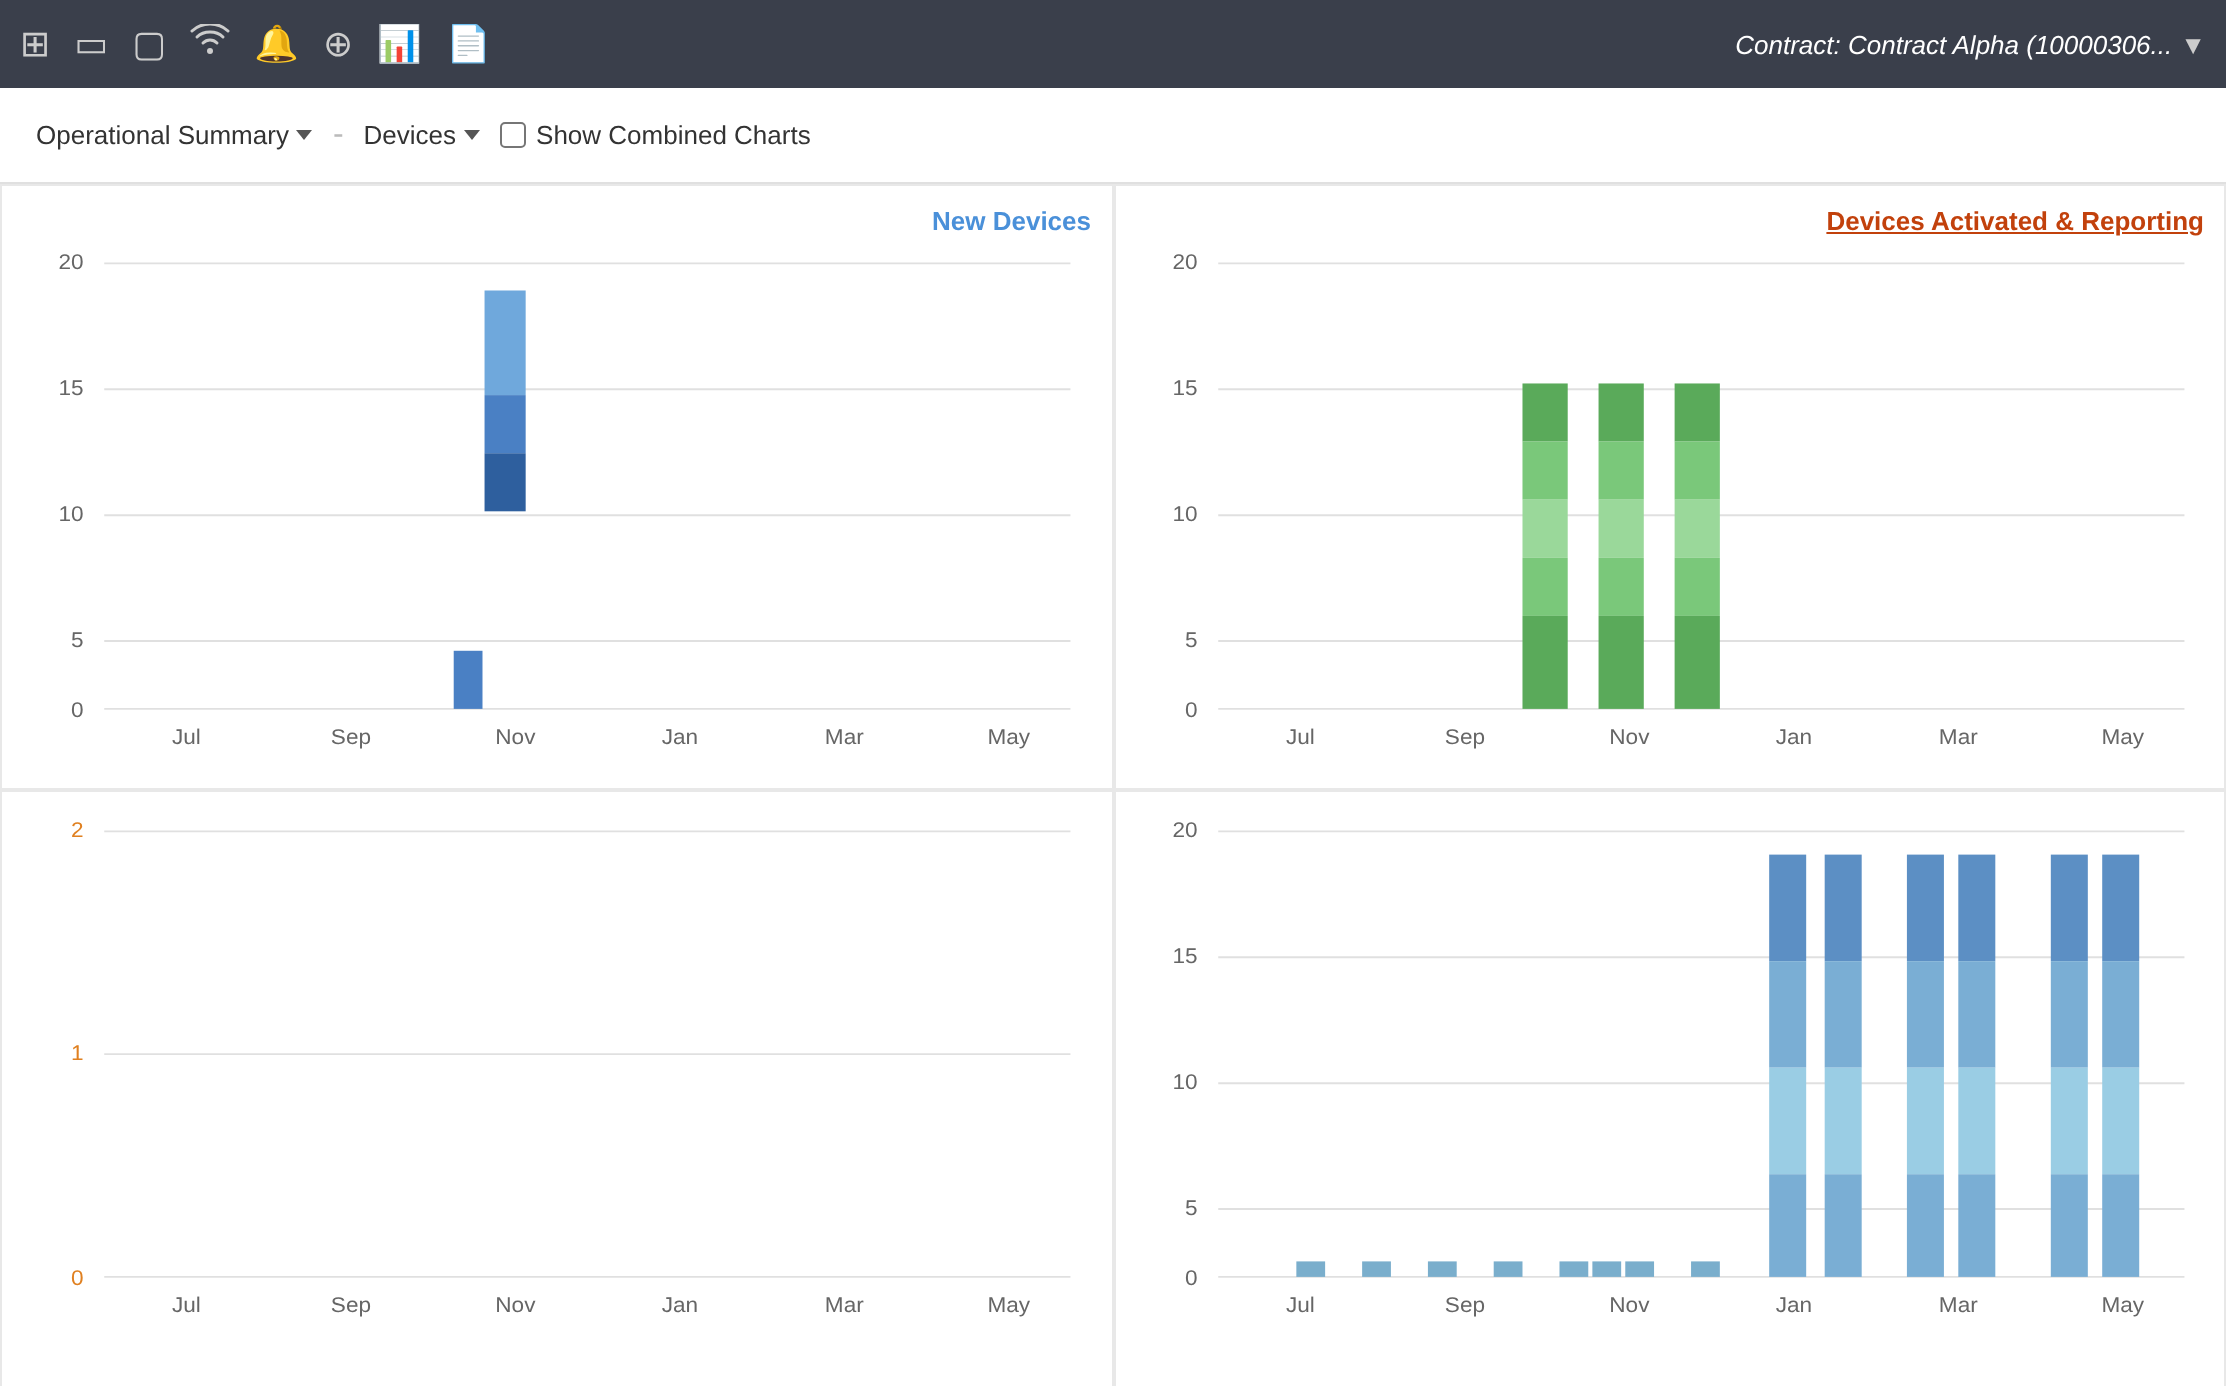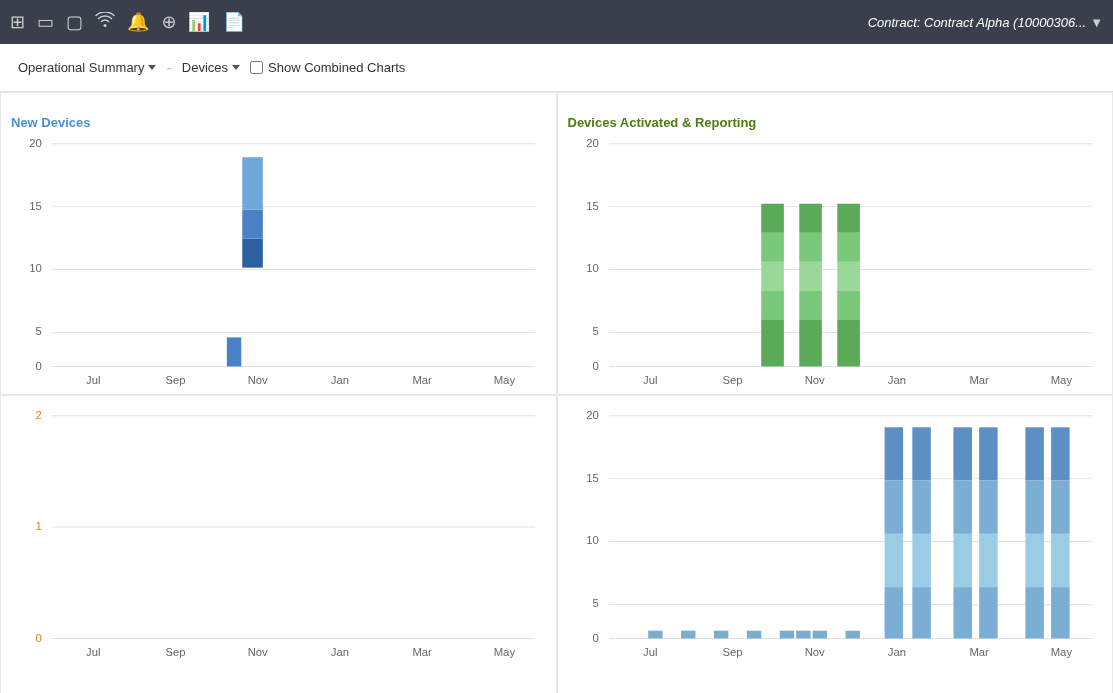--- a/index.html
+++ b/index.html
@@ -78,28 +78,27 @@
       height: calc(693px - 44px - 44px);
       gap: 0;
     }
     .chart-panel {
       border: 1px solid #e8e8e8;
       padding: 10px 10px 5px 10px;
       position: relative;
       overflow: hidden;
     }
     .chart-title {
-      text-align: left;
+      text-align: right;
       font-size: 13px;
       font-weight: bold;
       margin-bottom: 4px;
-      margin-top: 12px;
     }
     .chart-title.blue { color: #4a90d9; }
-    .chart-title.green { color: #4d7c0f; }
+    .chart-title.green { color: #c2410c; text-decoration: underline; }
     .chart-title.orange { color: #e08020; }
     .chart-title.teal { color: #4aa8b8; }
 
     
     .chart-svg {
       width: 100%;
       height: calc(100% - 24px);
     }
   </style>
 </head>

